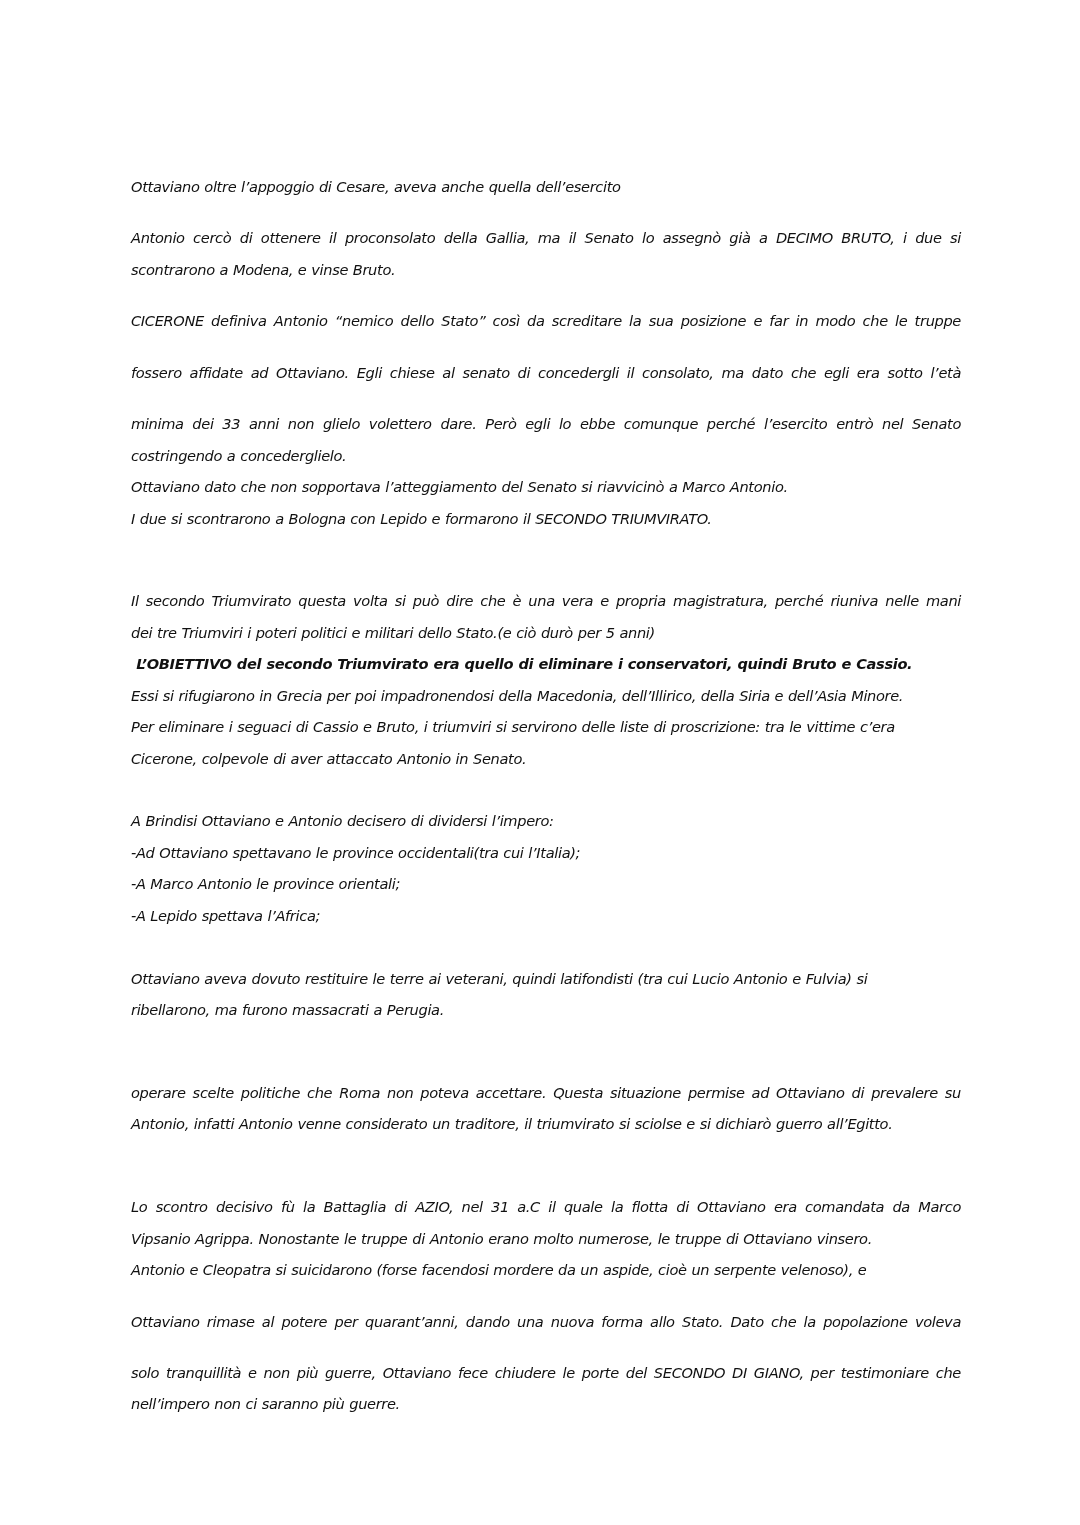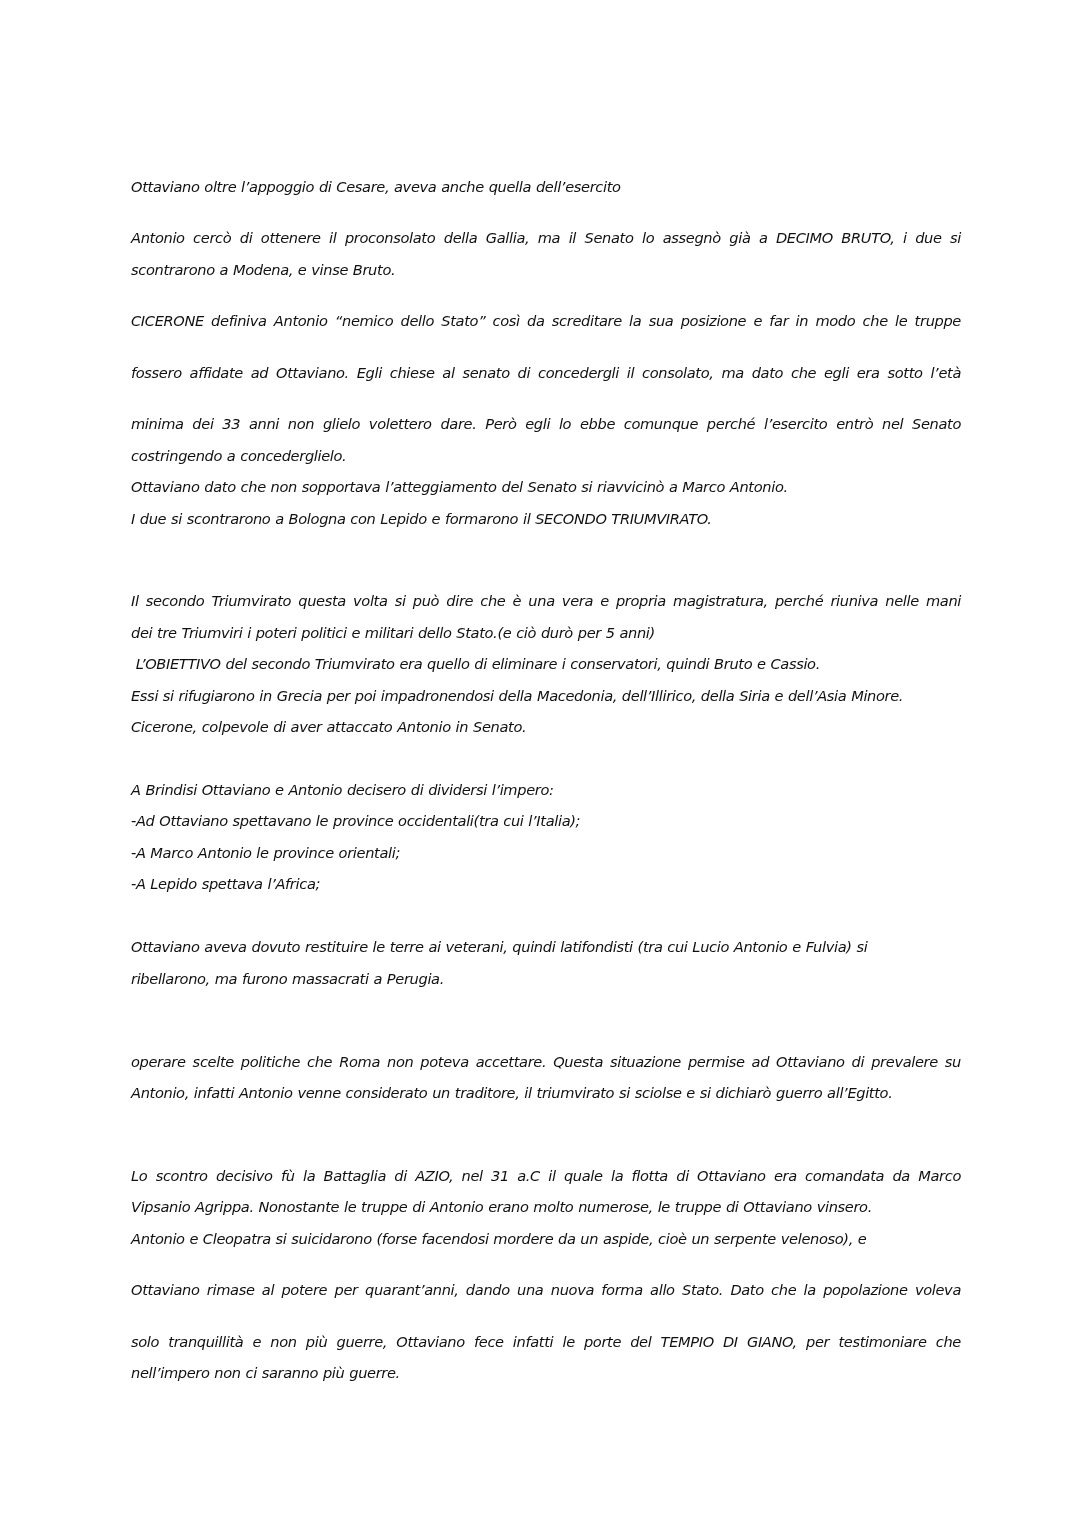--- a/index.html
+++ b/index.html
@@ -37,22 +37,23 @@
       <span class="line justify">minima dei 33 anni non glielo volettero dare. Però egli lo ebbe  comunque perché l’esercito entrò nel Senato</span>
       <span class="line">costringendo a concederglielo.</span>
       <span class="line">Ottaviano dato che non sopportava l’atteggiamento del Senato si riavvicinò a Marco Antonio.</span>
       <span class="line">I due si scontrarono a Bologna con Lepido e formarono il SECONDO TRIUMVIRATO.</span>
     </div>
     <span class="blank"></span>
 
     <div class="para">
       <span class="line justify">Il secondo Triumvirato questa volta si può dire che è una vera e propria magistratura, perché riuniva nelle mani</span>
       <span class="line">dei tre Triumviri i poteri politici e militari dello Stato.(e ciò durò per 5 anni)</span>
-      <span class="line" style="white-space:pre;"> L’OBIETTIVO del secondo Triumvirato era quello di eliminare i conservatori, quindi Bruto e Cassio.</span>
+      <span class="line" style="white-space:pre;font-weight:bold;"> L’OBIETTIVO del secondo Triumvirato era quello di eliminare i conservatori, quindi Bruto e Cassio.</span>
       <span class="line">Essi si rifugiarono in Grecia per poi impadronendosi della Macedonia, dell’Illirico, della Siria e dell’Asia Minore.</span>
+      <span class="line">Per eliminare i seguaci di Cassio e Bruto, i triumviri si servirono delle liste di proscrizione: tra le vittime c’era</span>
       <span class="line">Cicerone, colpevole di aver attaccato Antonio in Senato.</span>
     </div>
     <span class="blank"></span>
 
     <div class="para">
       <span class="line">A Brindisi Ottaviano e Antonio decisero di dividersi l’impero:</span>
       <span class="line">-Ad Ottaviano spettavano le province occidentali(tra cui l’Italia);</span>
       <span class="line">-A Marco Antonio le province orientali;</span>
       <span class="line">-A Lepido spettava l’Africa;</span>
     </div>
@@ -68,18 +69,18 @@
       <span class="line justify">operare scelte politiche che Roma non poteva accettare. Questa situazione permise ad Ottaviano di prevalere su</span>
       <span class="line">Antonio, infatti Antonio venne considerato un traditore, il triumvirato si sciolse e si dichiarò guerro all’Egitto.</span>
     </div>
     <span class="blank"></span>
 
     <div class="para">
       <span class="line justify">Lo scontro decisivo fù la Battaglia di AZIO, nel 31 a.C il quale la flotta di Ottaviano era comandata da Marco</span>
       <span class="line">Vipsanio Agrippa. Nonostante le truppe di Antonio erano molto numerose, le truppe di Ottaviano vinsero.</span>
       <span class="line">Antonio e Cleopatra si suicidarono (forse facendosi mordere da un aspide, cioè un serpente velenoso), e</span>
       <span class="line justify">Ottaviano rimase al potere per quarant’anni, dando una nuova forma allo Stato. Dato che la popolazione voleva</span>
-      <span class="line justify">solo tranquillità e non più guerre, Ottaviano fece infatti le porte del TEMPIO DI GIANO, per testimoniare che</span>
+      <span class="line justify">solo tranquillità e non più guerre, Ottaviano fece chiudere le porte del SECONDO DI GIANO, per testimoniare che</span>
       <span class="line">nell’impero non ci saranno più guerre.</span>
     </div>
 
   </div>
 </div>
 
 </body></html>

